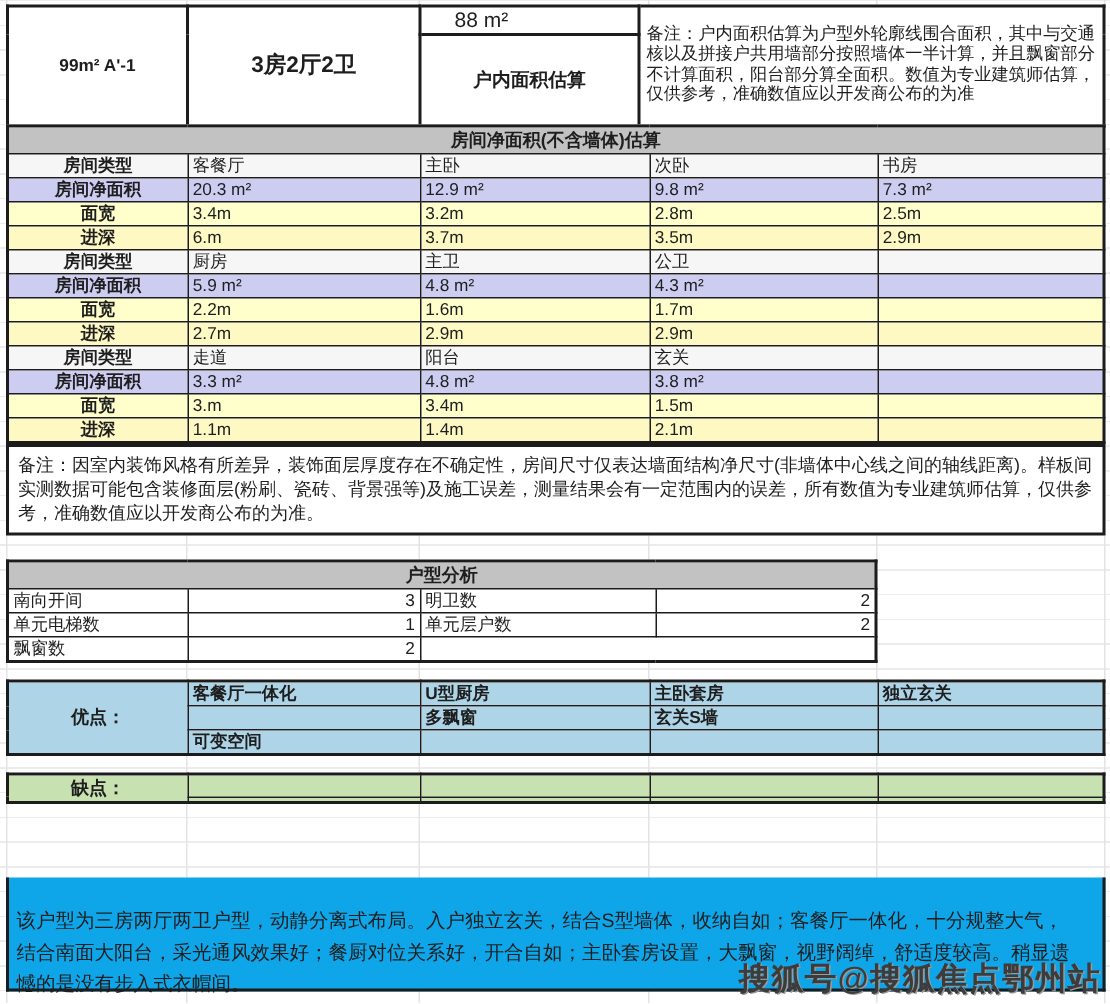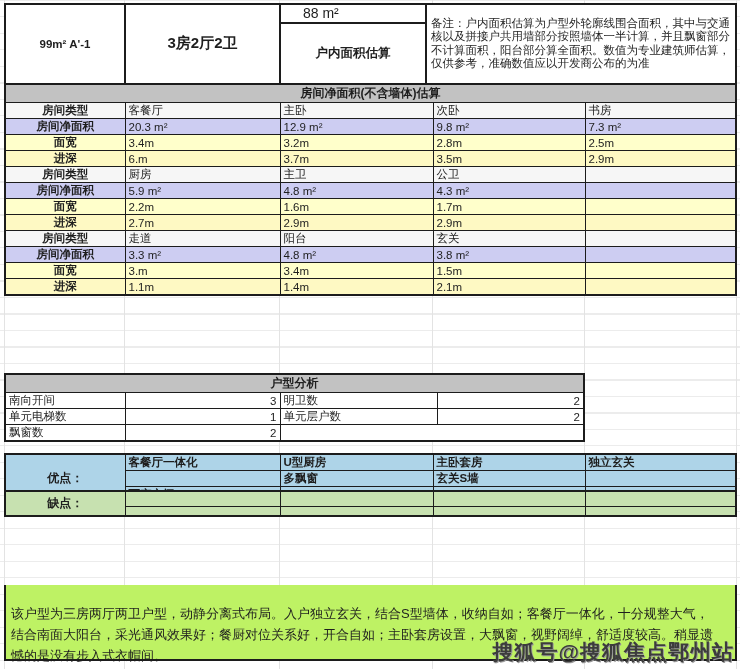--- a/index.html
+++ b/index.html
@@ -41,21 +41,21 @@
   #analysis td.ghost{border:none;background:transparent;}
 
   
   #pros td{background:#aed4e8;font-weight:bold;}
   #pros td.lab, #cons td.lab{text-align:center;font-weight:bold;font-size:12px;}
   #cons td{background:#c7e1b0;}
 
   
   #revhead{border:2px solid #1c1c1c;background:#c2c2c2;text-align:center;
     font-weight:bold;font-size:12px;line-height:13px;box-sizing:border-box;}
-  #revbody{border:2px solid #1c1c1c;border-top:none;background:#bef264;box-sizing:border-box;
+  #revbody{border:2px solid #1c1c1c;border-top:none;background:#0ea5e9;box-sizing:border-box;
     font-size:13px;line-height:21px;padding:18px 20px 0 5px;white-space:normal;}
 
   
   #watermark{z-index:3;font-size:21px;font-weight:bold;color:#3c3c3c;
     letter-spacing:1px;text-shadow:1px 1px 0 #9a9a9a;}
 </style>
 </head>
 <body>
 
 <div id="page">
@@ -188,20 +188,21 @@
         <td class="rowlab">进深</td>
         <td>1.1m</td>
         <td>1.4m</td>
         <td>2.1m</td>
         <td></td>
       </tr>
     </tbody>
       </table>
   </div>
 
+  <div class="abs" id="notebox" style="left:4px;top:296px;width:733px;height:61px;">备注：因室内装饰风格有所差异，装饰面层厚度存在不确定性，房间尺寸仅表达墙面结构净尺寸(非墙体中心线之间的轴线距离)。样板间实测数据可能包含装修面层(粉刷、瓷砖、背景强等)及施工误差，测量结果会有一定范围内的误差，所有数值为专业建筑师估算，仅供参考，准确数值应以开发商公布的为准。</div>
 
   <div class="abs" style="left:4px;top:373px;width:581px;height:66px;">
     <table class="bd" id="analysis">
       <colgroup>
           <col style="width:120px">
           <col style="width:155px">
           <col style="width:157px">
           <col>
         </colgroup>
       <tbody>
@@ -256,21 +257,21 @@
       <tr>
         <td>可变空间</td>
         <td></td>
         <td></td>
         <td></td>
       </tr>
     </tbody>
       </table>
   </div>
 
-  <div class="abs" style="left:4px;top:490px;width:733px;height:27px;">
+  <div class="abs" style="left:4px;top:515px;width:733px;height:15px;">
     <table class="bd" id="cons">
       <colgroup>
           <col style="width:120px">
           <col style="width:155px">
           <col style="width:153px">
           <col style="width:152px">
           <col>
         </colgroup>
       <tbody>
           <tr style="height:15px;">

